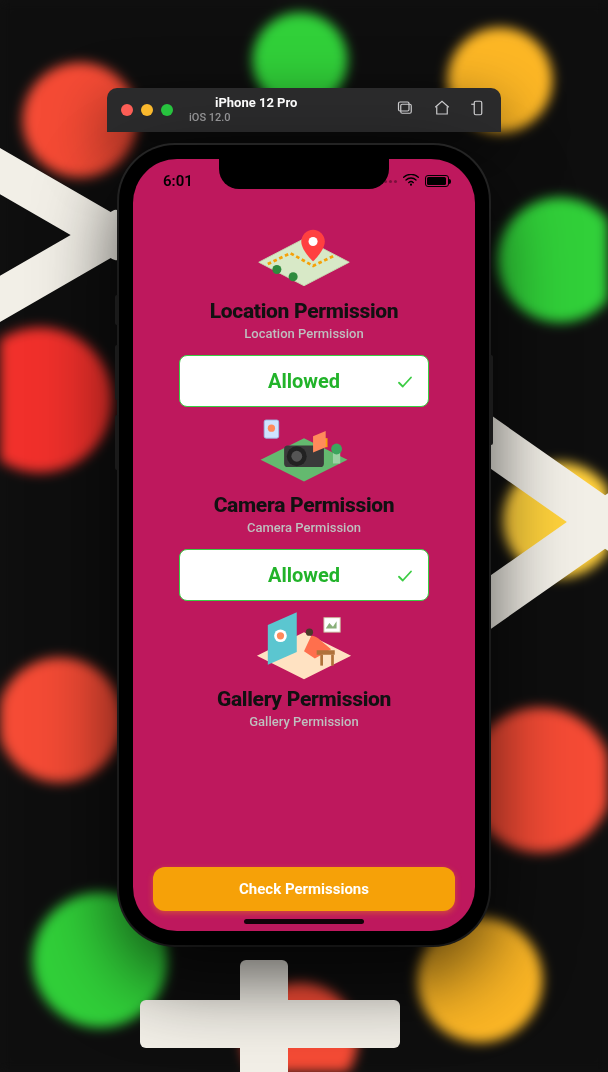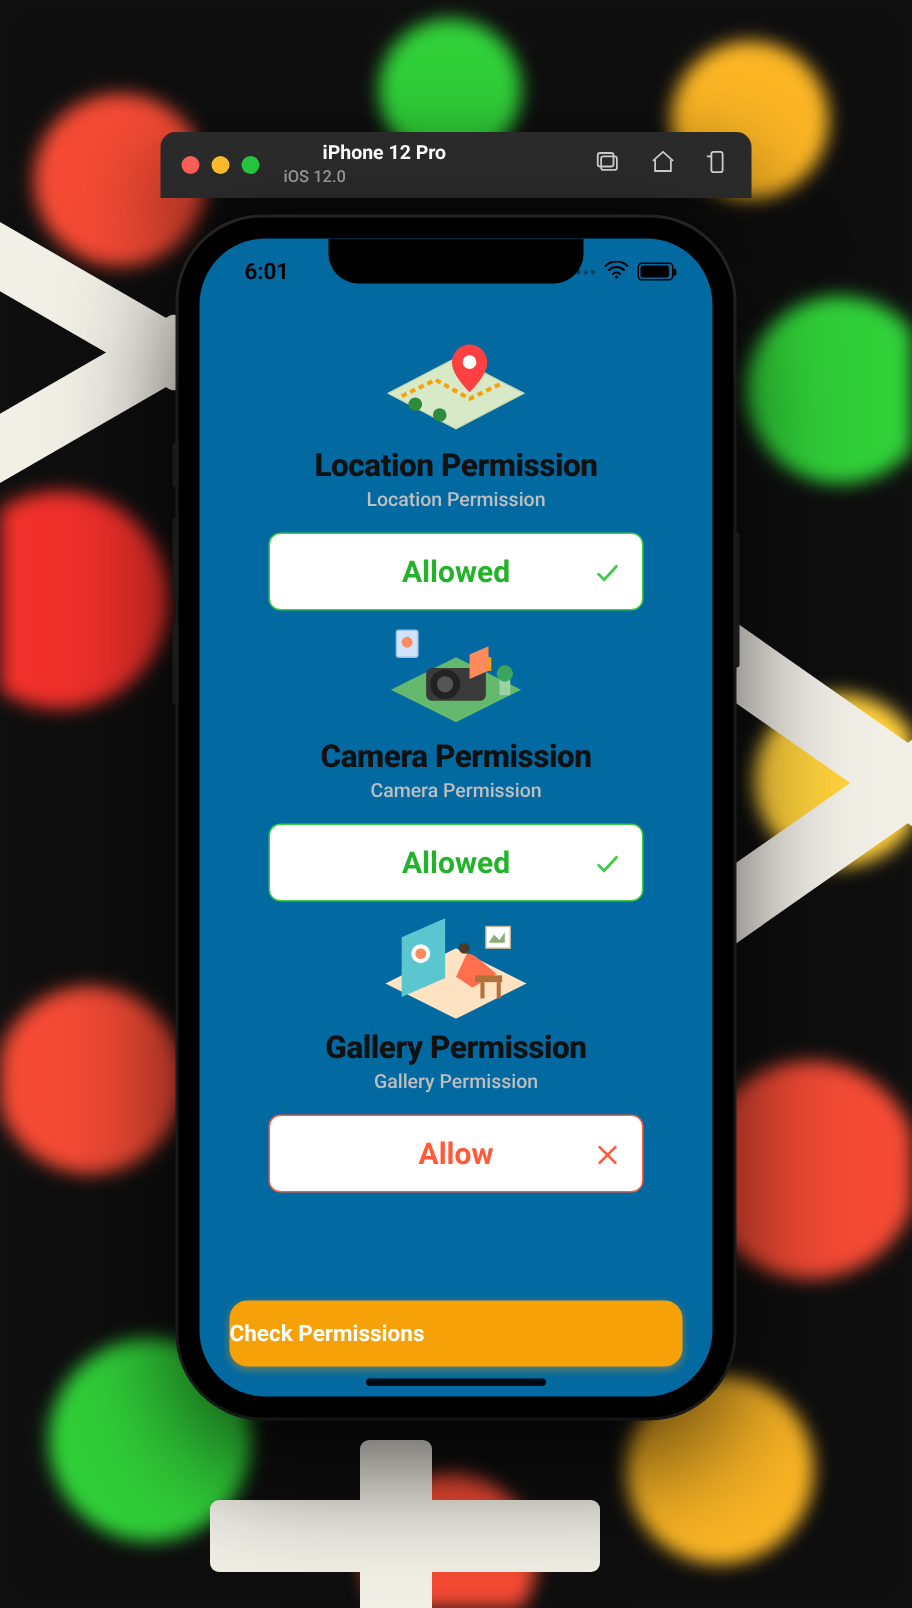--- a/index.html
+++ b/index.html
@@ -73,21 +73,21 @@
     z-index: 6;
   }
   .side-btn { position: absolute; background: #1a1a1a; border-radius: 3px; }
   .sb-left1 { left: -4px; top: 150px; width: 4px; height: 30px; }
   .sb-left2 { left: -4px; top: 200px; width: 4px; height: 55px; }
   .sb-left3 { left: -4px; top: 270px; width: 4px; height: 55px; }
   .sb-right { right: -4px; top: 210px; width: 4px; height: 90px; }
 
   .screen {
     width: 100%; height: 100%;
-    background: #0369a1;
+    background: #be185d;
     border-radius: 44px;
     position: relative;
     overflow: hidden;
     padding-left: 28px;
   }
   .notch {
     position: absolute;
     top: 0; left: 50%; transform: translateX(-50%);
     width: 170px; height: 30px;
     background: #000;
@@ -137,21 +137,21 @@
     position: absolute; right: 14px; top: 50%; transform: translateY(-50%);
     width: 18px; height: 18px;
   }
 
   .check-btn {
     margin-top: auto;
     width: 100%; height: 44px;
     background: #f6a108;
     color: #fff; font-weight: 700; font-size: 15px;
     border-radius: 12px;
-    display: flex; align-items: center; justify-content: flex-start;
+    display: flex; align-items: center; justify-content: center;
     cursor: pointer;
     box-shadow: 0 2px 6px rgba(246,161,8,.4);
   }
   .home-ind {
     position: absolute; bottom: 7px; left: 50%; transform: translateX(-50%);
     width: 120px; height: 5px; background: #000; border-radius: 3px; opacity: .9;
   }
 </style>
 </head>
 <body>
@@ -290,28 +290,20 @@
               <path d="M84 26l4-6 4 4 4-6v8z" fill="#8ab07a"></path>
               <path d="M68 34c6 0 10 5 10 5l12 10-18 10-12-8z" fill="#ff6f4d"></path>
               <circle cx="66" cy="30" r="4" fill="#4a3a2a"></circle>
               <rect x="74" y="50" width="20" height="5" fill="#b0723a"></rect>
               <rect x="78" y="55" width="3" height="12" fill="#b0723a"></rect>
               <rect x="90" y="55" width="3" height="12" fill="#b0723a"></rect>
             </svg>
           </div>
           <div class="perm-title">Gallery Permission</div>
           <div class="perm-sub">Gallery Permission</div>
-          <div class="perm-btn allow">
-            <span>Allow</span>
-            <span class="cross">
-              <svg viewBox="0 0 24 24" width="18" height="18">
-                  <path d="M5 5l14 14M19 5L5 19" stroke="#ff5b3a" stroke-width="2.4" stroke-linecap="round"></path>
-                </svg>
-            </span>
-          </div>
         </div>
 
       </div>
 
       <div class="check-btn">
         <span>Check Permissions</span>
       </div>
     </div>
 
     <div class="home-ind"></div>

